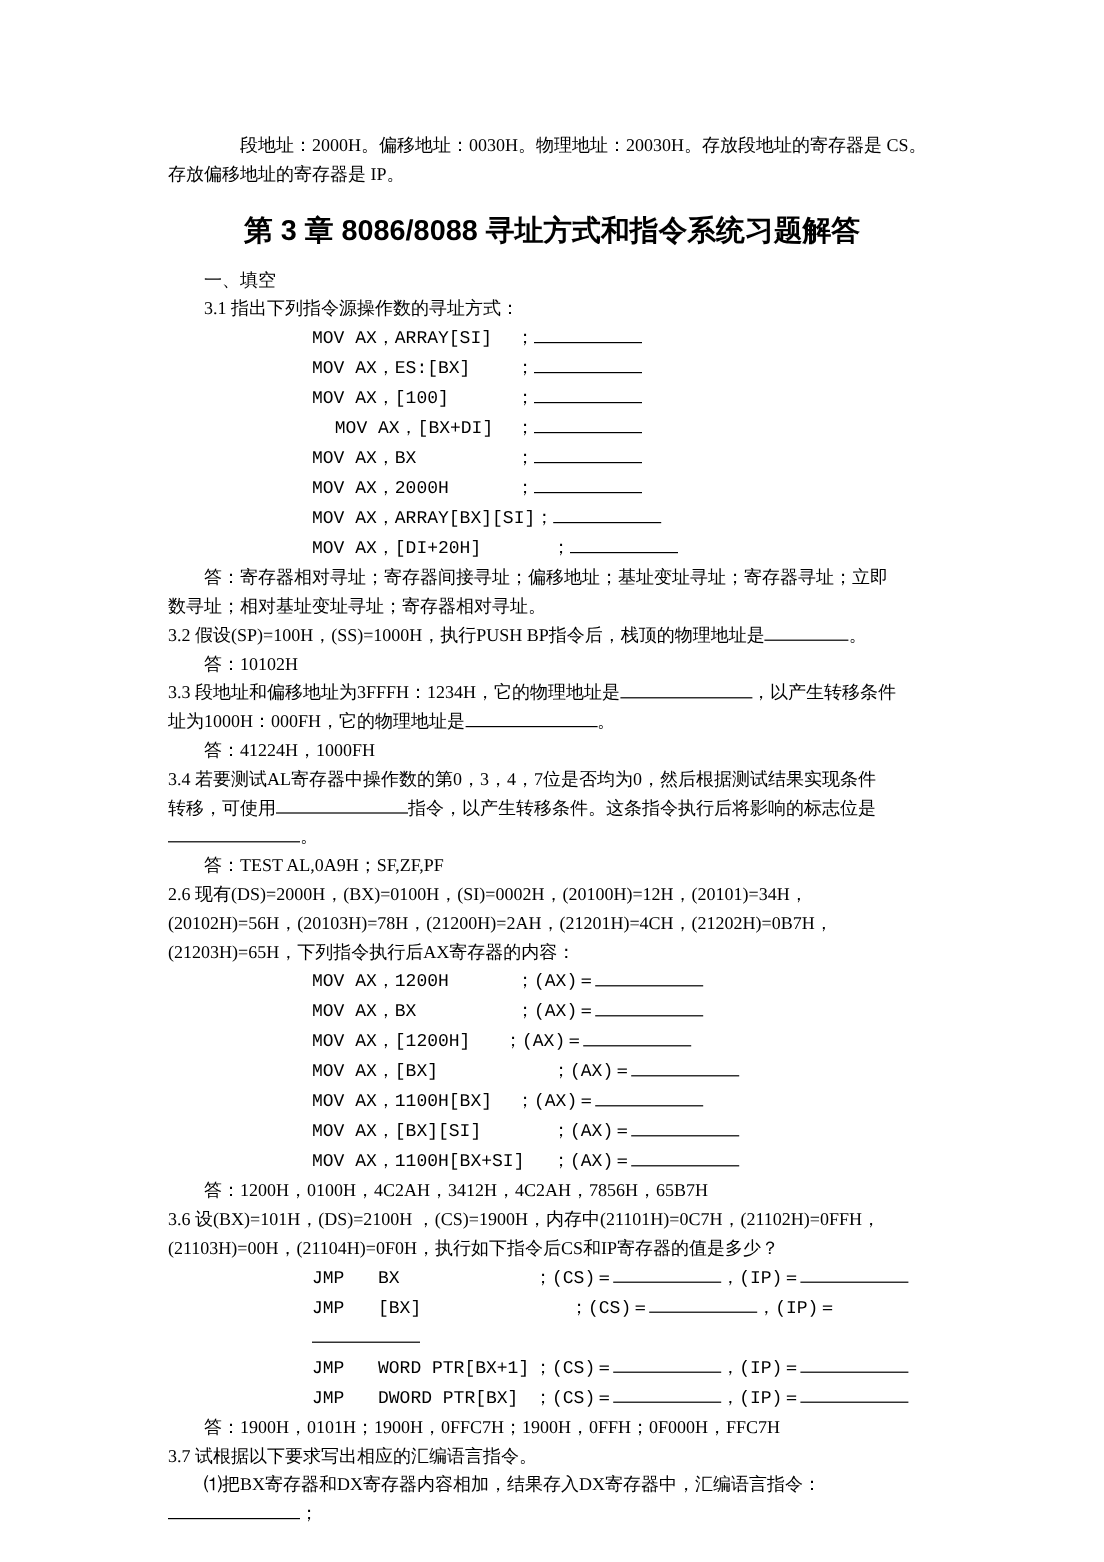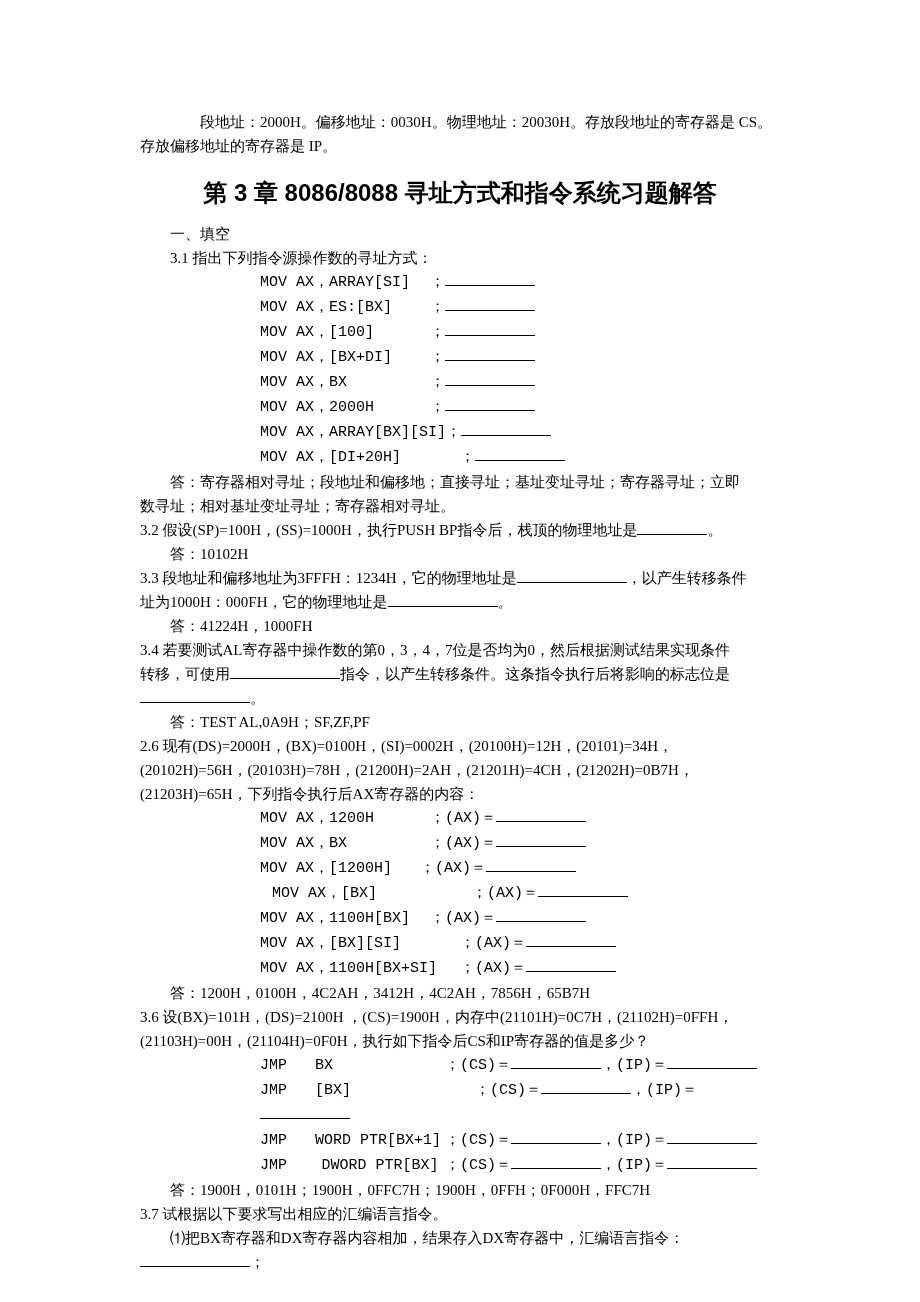--- a/index.html
+++ b/index.html
@@ -41,54 +41,54 @@
 <p>存放偏移地址的寄存器是 IP。</p>
 
 <div class="chapter-title">第 3 章 8086/8088 寻址方式和指令系统习题解答</div>
 
 <p class="indent1">一、填空</p>
 
 <p class="indent1">3.1 指出下列指令源操作数的寻址方式：</p>
 <p class="code-line"><span style="display:inline-block;min-width:170px;">MOV AX，ARRAY[SI]</span><span>；</span><span class="blank"></span></p>
 <p class="code-line"><span style="display:inline-block;min-width:170px;">MOV AX，ES:[BX]</span><span>；</span><span class="blank"></span></p>
 <p class="code-line"><span style="display:inline-block;min-width:170px;">MOV AX，[100]</span><span>；</span><span class="blank"></span></p>
-<p class="code-line"><span style="display:inline-block;min-width:170px;">MOV AX，[BX+DI]</span><span>；</span><span class="blank"></span></p>
+<p class="code-line"><span style="display:inline-block;min-width:170px;text-align:center;">MOV AX，[BX+DI]</span><span>；</span><span class="blank"></span></p>
 <p class="code-line"><span style="display:inline-block;min-width:170px;">MOV AX，BX</span><span>；</span><span class="blank"></span></p>
 <p class="code-line"><span style="display:inline-block;min-width:170px;">MOV AX，2000H</span><span>；</span><span class="blank"></span></p>
 <p class="code-line"><span style="display:inline-block;min-width:180px;">MOV AX，ARRAY[BX][SI]</span><span>；</span><span class="blank"></span></p>
 <p class="code-line"><span style="display:inline-block;min-width:200px;">MOV AX，[DI+20H]</span><span>；</span><span class="blank"></span></p>
 
-<p class="indent1">答：寄存器相对寻址；段地址和偏移地；直接寻址；基址变址寻址；寄存器寻址；立即</p>
+<p class="indent1">答：寄存器相对寻址；寄存器间接寻址；偏移地址；基址变址寻址；寄存器寻址；立即</p>
 <p>数寻址；相对基址变址寻址；寄存器相对寻址。</p>
 
 <p><span>3.2 假设(SP)=100H，(SS)=1000H，执行PUSH BP指令后，栈顶的物理地址是</span><span class="blank blank-sm"></span><span>。</span></p>
 <p class="indent1">答：10102H</p>
 
 <p><span>3.3 段地址和偏移地址为3FFFH：1234H，它的物理地址是</span><span class="blank blank-lg"></span><span>，以产生转移条件</span></p>
 <p><span>址为1000H：000FH，它的物理地址是</span><span class="blank blank-lg"></span><span>。</span></p>
 <p class="indent1">答：41224H，1000FH</p>
 
 <p>3.4 若要测试AL寄存器中操作数的第0，3，4，7位是否均为0，然后根据测试结果实现条件</p>
 <p><span>转移，可使用</span><span class="blank blank-lg"></span><span>指令，以产生转移条件。这条指令执行后将影响的标志位是</span><span class="blank blank-lg"></span><span>。</span></p>
 <p class="indent1">答：TEST AL,0A9H；SF,ZF,PF</p>
 
 <p>2.6 现有(DS)=2000H，(BX)=0100H，(SI)=0002H，(20100H)=12H，(20101)=34H，</p>
 <p>(20102H)=56H，(20103H)=78H，(21200H)=2AH，(21201H)=4CH，(21202H)=0B7H，</p>
 <p>(21203H)=65H，下列指令执行后AX寄存器的内容：</p>
 <p class="code-line"><span style="display:inline-block;min-width:170px;">MOV AX，1200H</span><span>；(AX)＝</span><span class="blank"></span></p>
 <p class="code-line"><span style="display:inline-block;min-width:170px;">MOV AX，BX</span><span>；(AX)＝</span><span class="blank"></span></p>
 <p class="code-line"><span style="display:inline-block;min-width:160px;">MOV AX，[1200H]</span><span>；(AX)＝</span><span class="blank"></span></p>
-<p class="code-line"><span style="display:inline-block;min-width:200px;margin-left:12px;">MOV AX，[BX]</span><span>；(AX)＝</span><span class="blank"></span></p>
+<p class="code-line"><span style="display:inline-block;min-width:200px;">MOV AX，[BX]</span><span>；(AX)＝</span><span class="blank"></span></p>
 <p class="code-line"><span style="display:inline-block;min-width:170px;">MOV AX，1100H[BX]</span><span>；(AX)＝</span><span class="blank"></span></p>
 <p class="code-line"><span style="display:inline-block;min-width:200px;">MOV AX，[BX][SI]</span><span>；(AX)＝</span><span class="blank"></span></p>
 <p class="code-line"><span style="display:inline-block;min-width:200px;">MOV AX，1100H[BX+SI]</span><span>；(AX)＝</span><span class="blank"></span></p>
 <p class="indent1">答：1200H，0100H，4C2AH，3412H，4C2AH，7856H，65B7H</p>
 
 <p>3.6 设(BX)=101H，(DS)=2100H ，(CS)=1900H，内存中(21101H)=0C7H，(21102H)=0FFH，</p>
 <p>(21103H)=00H，(21104H)=0F0H，执行如下指令后CS和IP寄存器的值是多少？</p>
 <p class="code-line"><span style="display:inline-block;min-width:55px;">JMP</span><span style="display:inline-block;min-width:130px;">BX</span><span>；(CS)＝</span><span class="blank"></span><span>，(IP)＝</span><span class="blank"></span></p>
 <p class="code-line"><span style="display:inline-block;min-width:55px;">JMP</span><span style="display:inline-block;min-width:160px;">[BX]</span><span>；(CS)＝</span><span class="blank"></span><span>，(IP)＝</span><span class="blank"></span></p>
 <p class="code-line"><span style="display:inline-block;min-width:55px;">JMP</span><span style="display:inline-block;min-width:130px;">WORD PTR[BX+1]</span><span>；(CS)＝</span><span class="blank"></span><span>，(IP)＝</span><span class="blank"></span></p>
-<p class="code-line"><span style="display:inline-block;min-width:55px;">JMP</span><span style="display:inline-block;min-width:130px;text-align:center;">DWORD PTR[BX]</span><span>；(CS)＝</span><span class="blank"></span><span>，(IP)＝</span><span class="blank"></span></p>
+<p class="code-line"><span style="display:inline-block;min-width:55px;">JMP</span><span style="display:inline-block;min-width:130px;">DWORD PTR[BX]</span><span>；(CS)＝</span><span class="blank"></span><span>，(IP)＝</span><span class="blank"></span></p>
 <p class="indent1">答：1900H，0101H；1900H，0FFC7H；1900H，0FFH；0F000H，FFC7H</p>
 
 <p>3.7 试根据以下要求写出相应的汇编语言指令。</p>
 <p class="indent1"><span>⑴把BX寄存器和DX寄存器内容相加，结果存入DX寄存器中，汇编语言指令：</span><span class="blank blank-lg"></span><span>；</span></p>
 
 </body></html>

